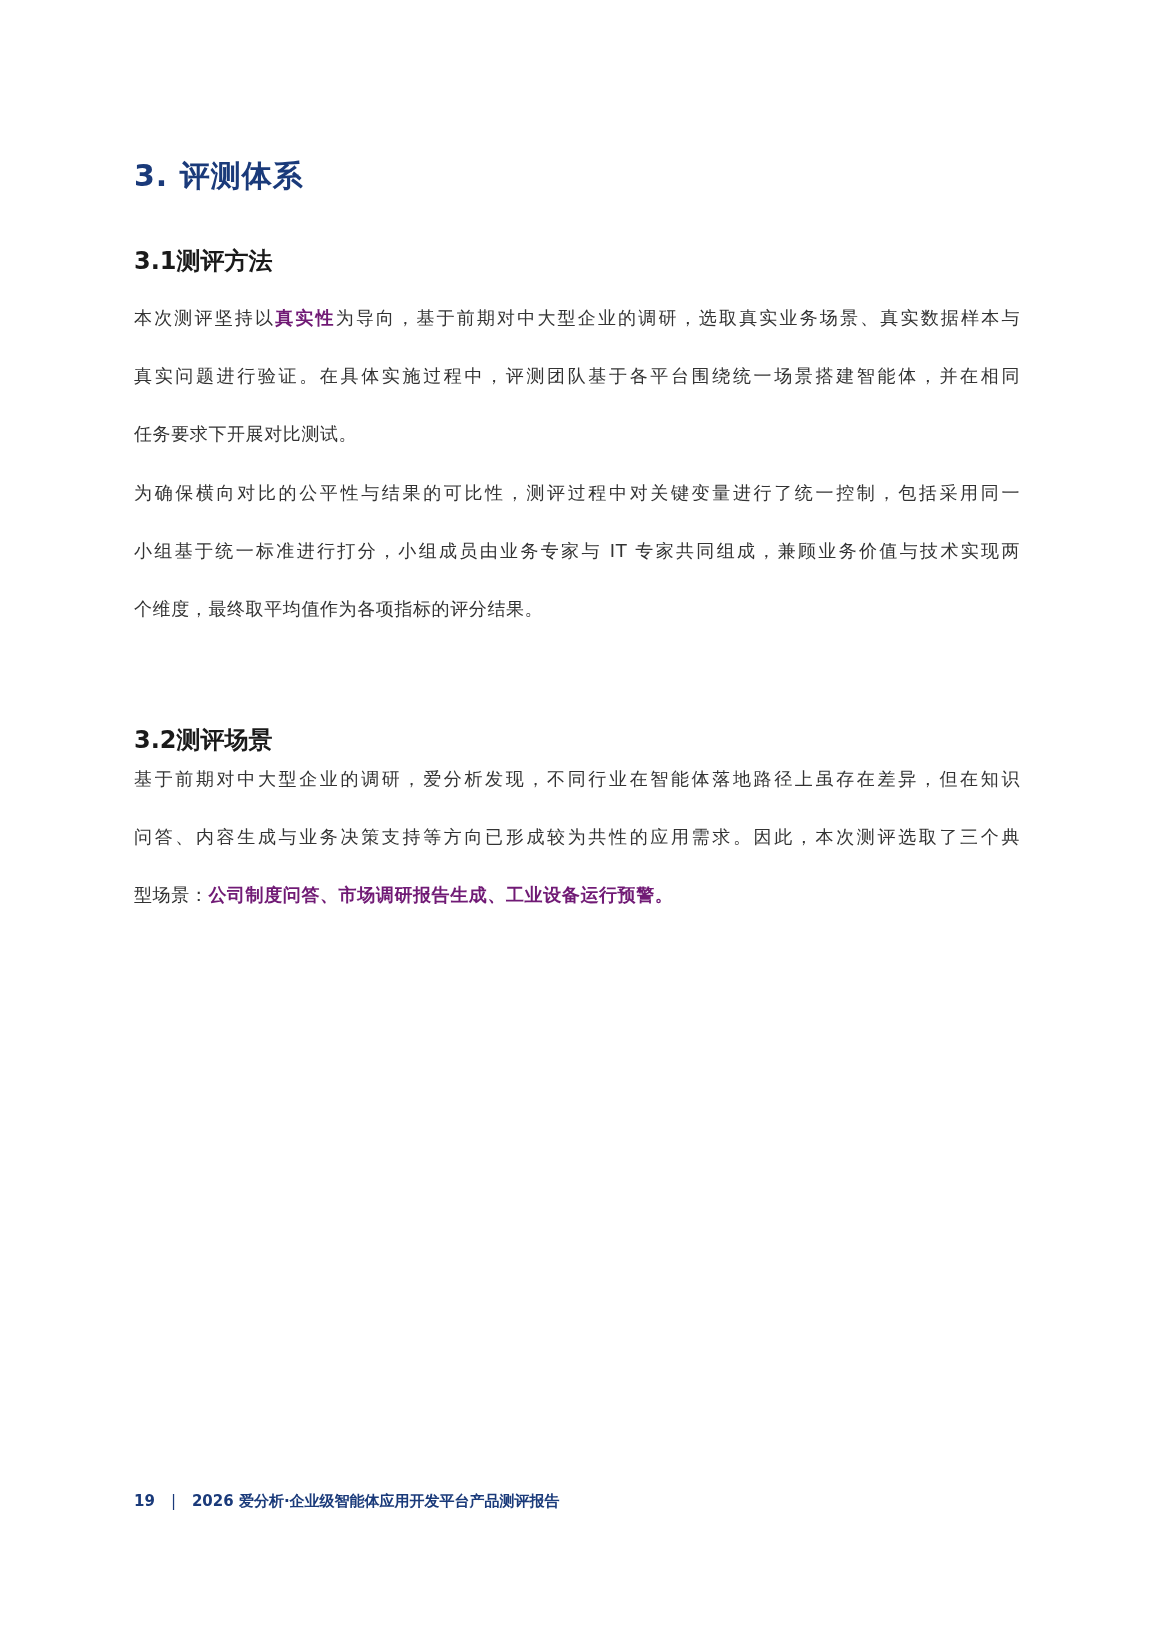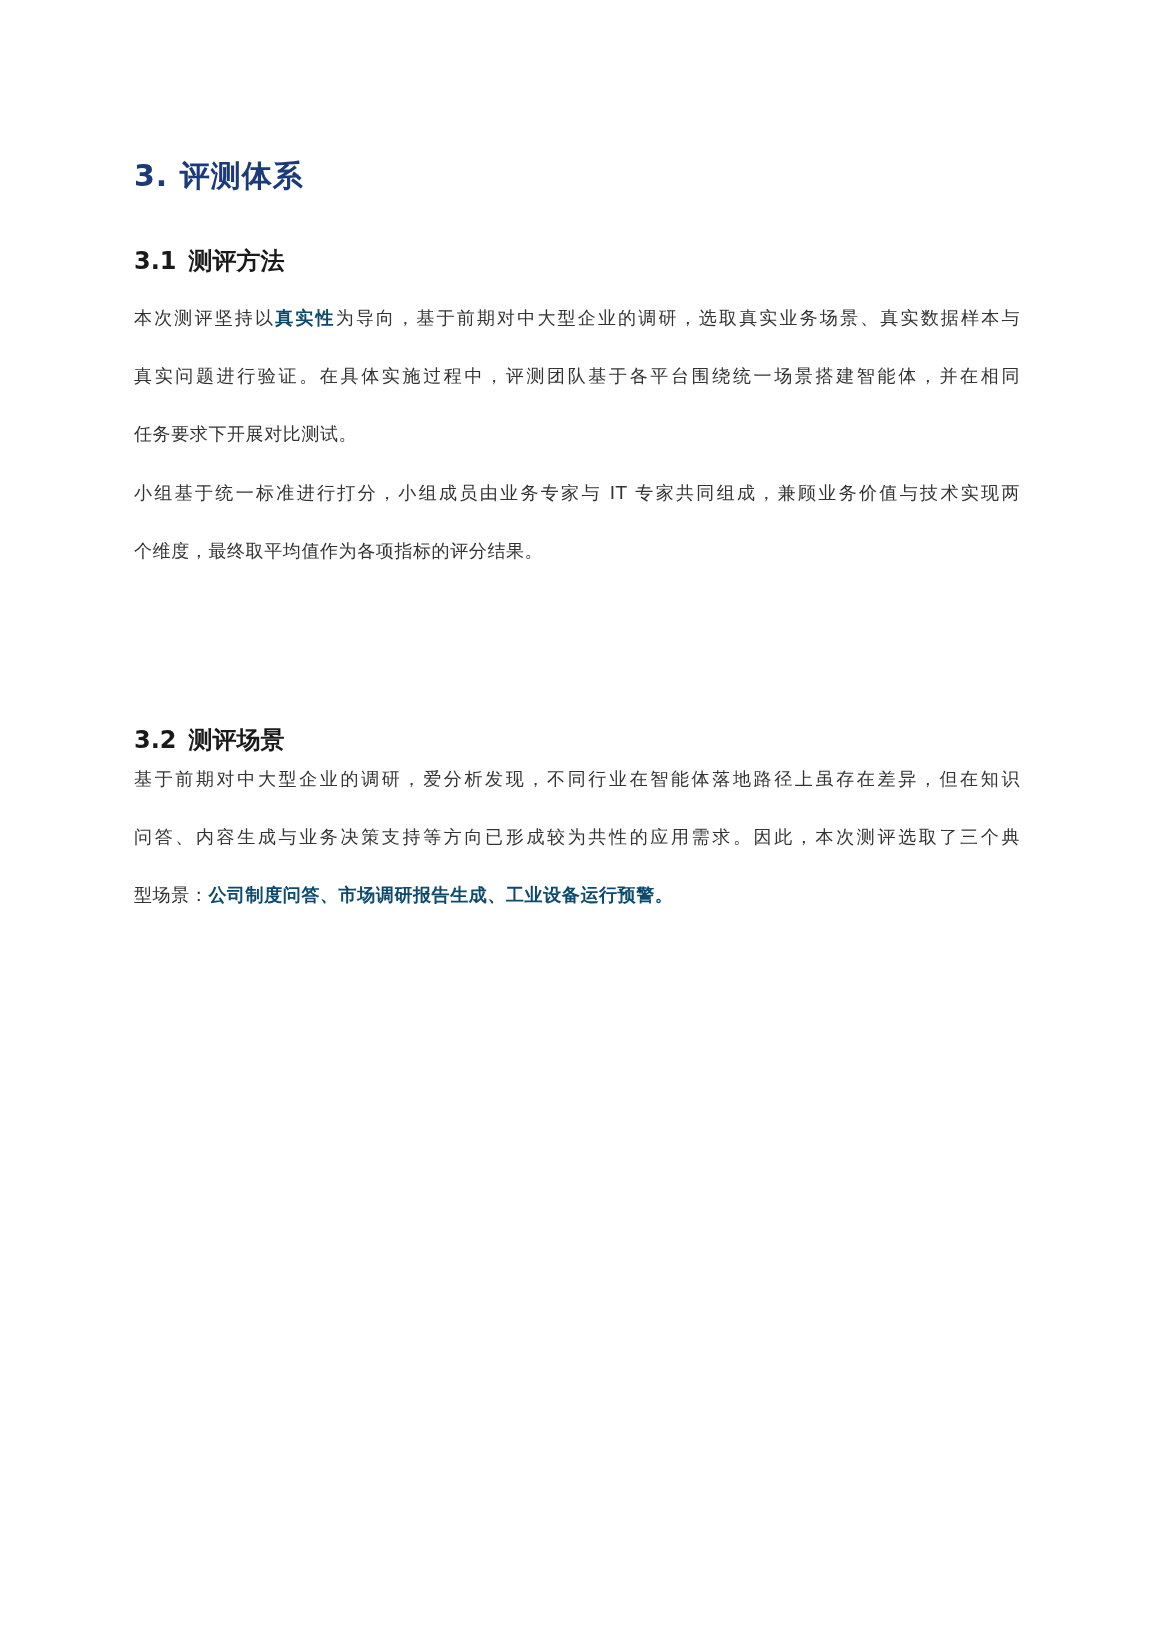--- a/index.html
+++ b/index.html
@@ -34,21 +34,21 @@
     }
     .h2 {
       position: absolute;
       left: 134px;
       font-size: 24px;
       font-weight: bold;
       color: #1a1a1a;
       margin: 0;
       white-space: nowrap;
     }
-    .h2 .num { margin-right: 12px; }
+    .h2 .num { margin-right: 0; }
     .para {
       position: absolute;
       left: 134px;
       width: 886px;
       margin: 0;
       font-size: 18px;
       color: #333333;
       line-height: 58px;
       letter-spacing: 0.6px;
     }
@@ -57,21 +57,21 @@
       height: 58px;
       white-space: nowrap;
       text-align: justify;
       text-align-last: justify;
     }
     .line.last {
       text-align-last: left;
     }
     .bold {
       font-weight: bold;
-      color: #0c4a6e;
+      color: #701a75;
     }
     .footer {
       position: absolute;
       left: 134px;
       top: 1492px;
       font-size: 15px;
       font-weight: bold;
       color: #1a3a7a;
       white-space: nowrap;
     }
@@ -95,28 +95,32 @@
     <span class="num">3.1</span><span>测评方法</span>
   </h2>
 
   <p class="para" style="top:289px;">
     <span class="line"><span>本次测评坚持以</span><span class="bold">真实性</span><span>为导向，基于前期对中大型企业的调研，选取真实业务场景、真实数据样本与</span></span>
     <span class="line">真实问题进行验证。在具体实施过程中，评测团队基于各平台围绕统一场景搭建智能体，并在相同</span>
     <span class="line last">任务要求下开展对比测试。</span>
   </p>
 
   <p class="para" style="top:464px;">
+    <span class="line">为确保横向对比的公平性与结果的可比性，测评过程中对关键变量进行了统一控制，包括采用同一</span>
     <span class="line">小组基于统一标准进行打分，小组成员由业务专家与 IT 专家共同组成，兼顾业务价值与技术实现两</span>
     <span class="line last">个维度，最终取平均值作为各项指标的评分结果。</span>
   </p>
 
   <h2 class="h2" style="top:724px;">
     <span class="num">3.2</span><span>测评场景</span>
   </h2>
 
   <p class="para" style="top:750px;">
     <span class="line">基于前期对中大型企业的调研，爱分析发现，不同行业在智能体落地路径上虽存在差异，但在知识</span>
     <span class="line">问答、内容生成与业务决策支持等方向已形成较为共性的应用需求。因此，本次测评选取了三个典</span>
     <span class="line last"><span>型场景：</span><span class="bold">公司制度问答、市场调研报告生成、工业设备运行预警。</span></span>
   </p>
 
+  <div class="footer">
+    <span>19</span><span class="sep">|</span><span>2026 爱分析·企业级智能体应用开发平台产品测评报告</span>
+  </div>
 
 </div>
 
 </body></html>

